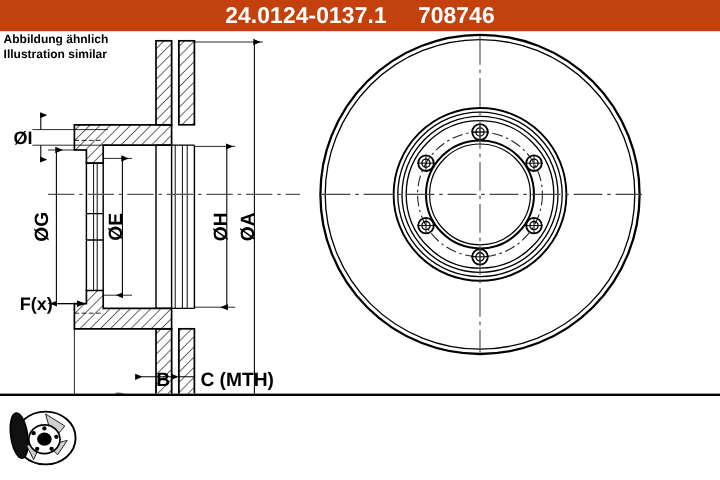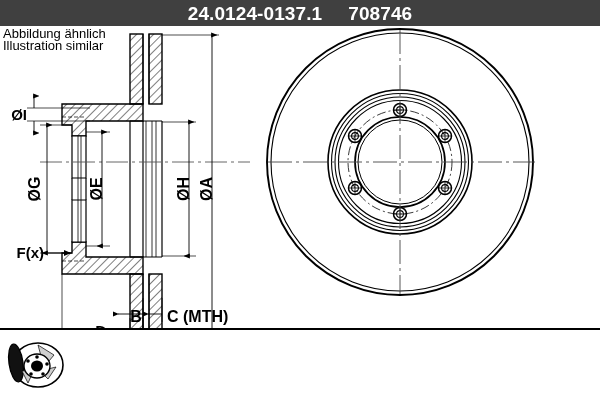--- a/index.html
+++ b/index.html
@@ -14,41 +14,41 @@
     position: relative;
     width: 600px; height: 400px;
     background: #fff;
   }
 
   
   #header {
     position: absolute;
     left: 0; top: 0;
     width: 600px; height: 26px;
-    background: #404040;
+    background: #c2410c;
     display: flex;
     align-items: center;
     justify-content: center;
     gap: 26px;
   }
   #header .hdr-text {
     color: #ffffff;
     font-size: 19px;
     font-weight: bold;
     letter-spacing: 0.1px;
     line-height: 1;
     white-space: nowrap;
   }
 
   
   #note {
     position: absolute;
     left: 3px; top: 28px;
-    font-size: 13px;
-    font-weight: normal;
+    font-size: 10px;
+    font-weight: bold;
     color: #000;
     line-height: 11.5px;
   }
 
   
   #drawing {
     position: absolute;
     left: 0; top: 26px;
     width: 600px; height: 360px;
   }

